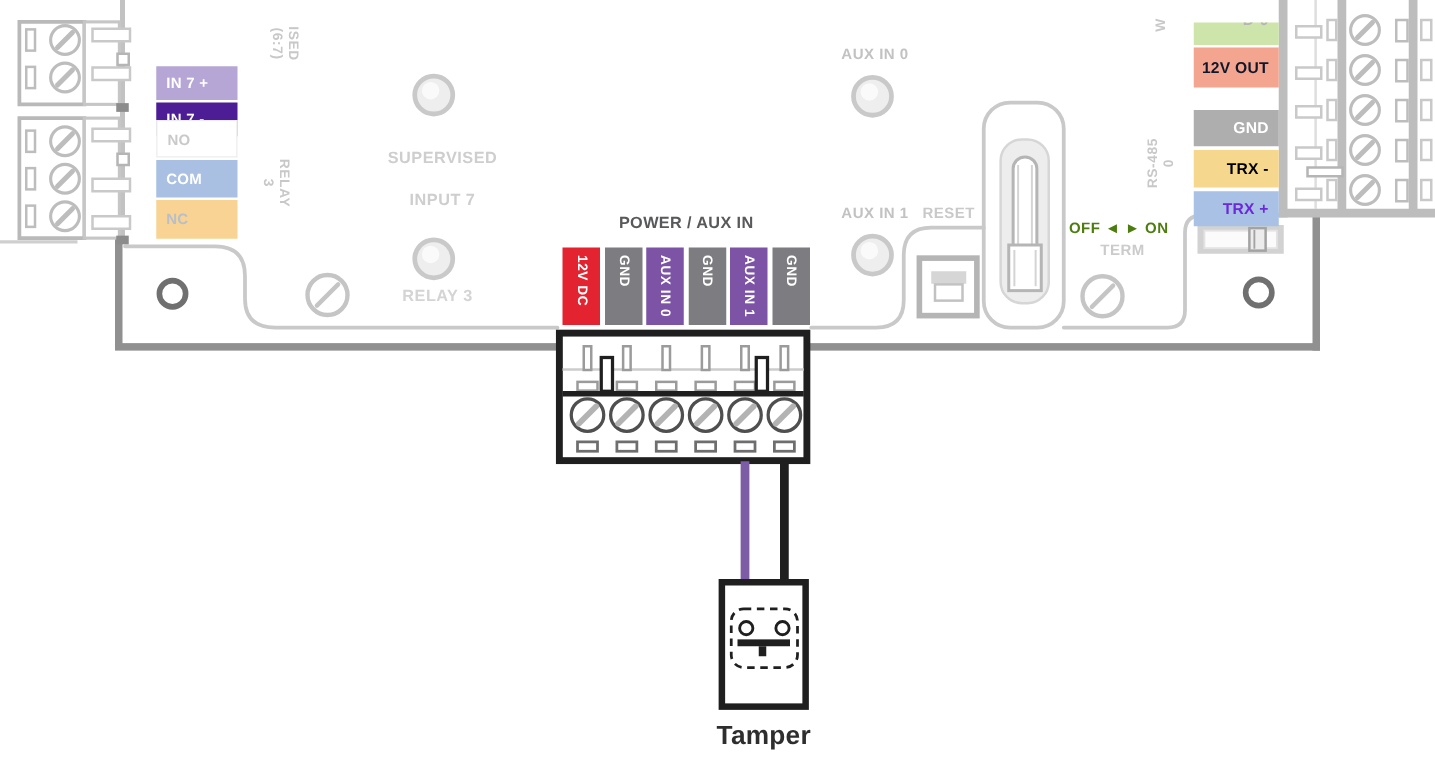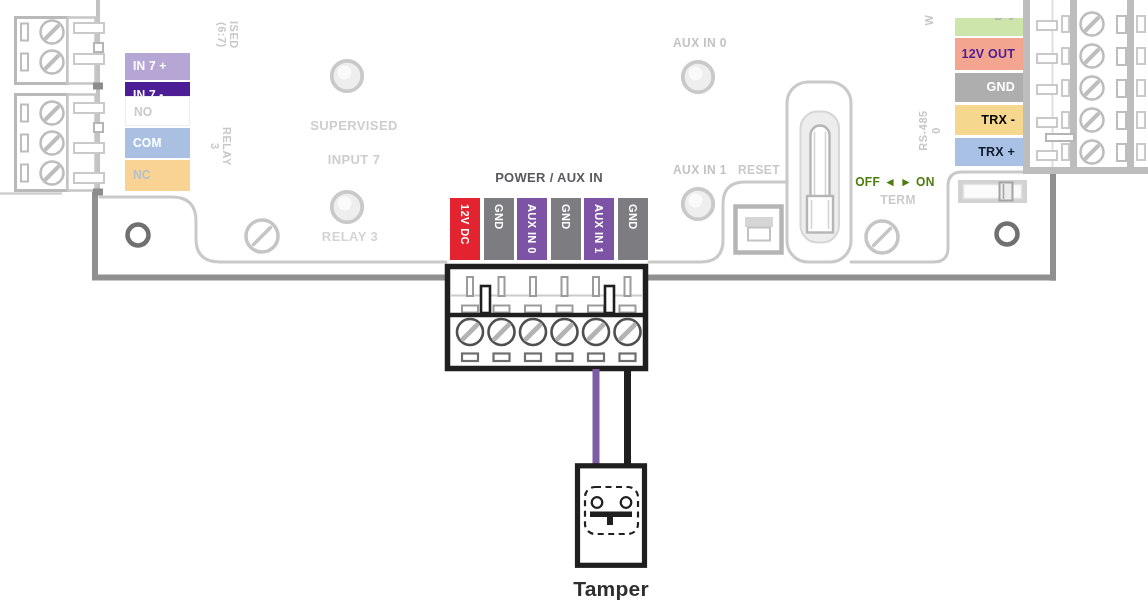--- a/index.html
+++ b/index.html
@@ -253,24 +253,24 @@
 <div class="lbl-stack" style="left:125px;top:96px;width:65px;">
   <div class="lbl" style="height: 30px; line-height: 30px; border: 1px solid rgb(237, 237, 237); background-color: rgb(255, 255, 255); color: rgb(201, 201, 201);">NO</div>
   <div class="lbl" style="height: 30px; line-height: 30px; background-color: rgb(169, 192, 227); color: rgb(255, 255, 255);">COM</div>
   <div class="lbl" style="height: 31px; line-height: 31px; background-color: rgb(248, 211, 148); color: rgb(183, 191, 202);">NC</div>
 </div>
 
 <div class="lbl-stack" style="left:955px;top:18px;width:68px;">
   <div class="lbl-r clip-lbl" style="height: 18px; margin-bottom: 2px; background-color: rgb(205, 228, 171); color: rgb(181, 181, 181);">
         <span>D-0</span>
       </div>
-  <div class="lbl-r" style="height: 32px; line-height: 32px; margin-bottom: 3px; background-color: rgb(244, 165, 143); color: #4c1d95;">12V OUT</div>
+  <div class="lbl-r" style="height: 32px; line-height: 32px; margin-bottom: 18px; background-color: rgb(244, 165, 143); color: #0f172a;">12V OUT</div>
   <div class="lbl-r" style="height: 29px; line-height: 29px; margin-bottom: 3px; background-color: rgb(174, 174, 174); color: rgb(255, 255, 255);">GND</div>
   <div class="lbl-r" style="height: 30px; line-height: 30px; margin-bottom: 3px; background-color: rgb(246, 215, 142); color: #000000;">TRX -</div>
-  <div class="lbl-r" style="height: 28px; line-height: 28px; background-color: rgb(168, 193, 229); color: #0f172a;">TRX +</div>
+  <div class="lbl-r" style="height: 28px; line-height: 28px; background-color: rgb(168, 193, 229); color: #6d28d9;">TRX +</div>
 </div>
 
 <div class="txt" style="left:450px;top:170px;width:198px;font-size:13px;color:#58595b;letter-spacing:.3px;">POWER / AUX IN</div>
 
 <div class="vterm-row">
   <div class="vterm" style="background-color: rgb(227, 35, 47);">
         <span>12V DC</span>
       </div>
   <div class="vterm" style="background-color: rgb(125, 124, 128);">
         <span>GND</span>

